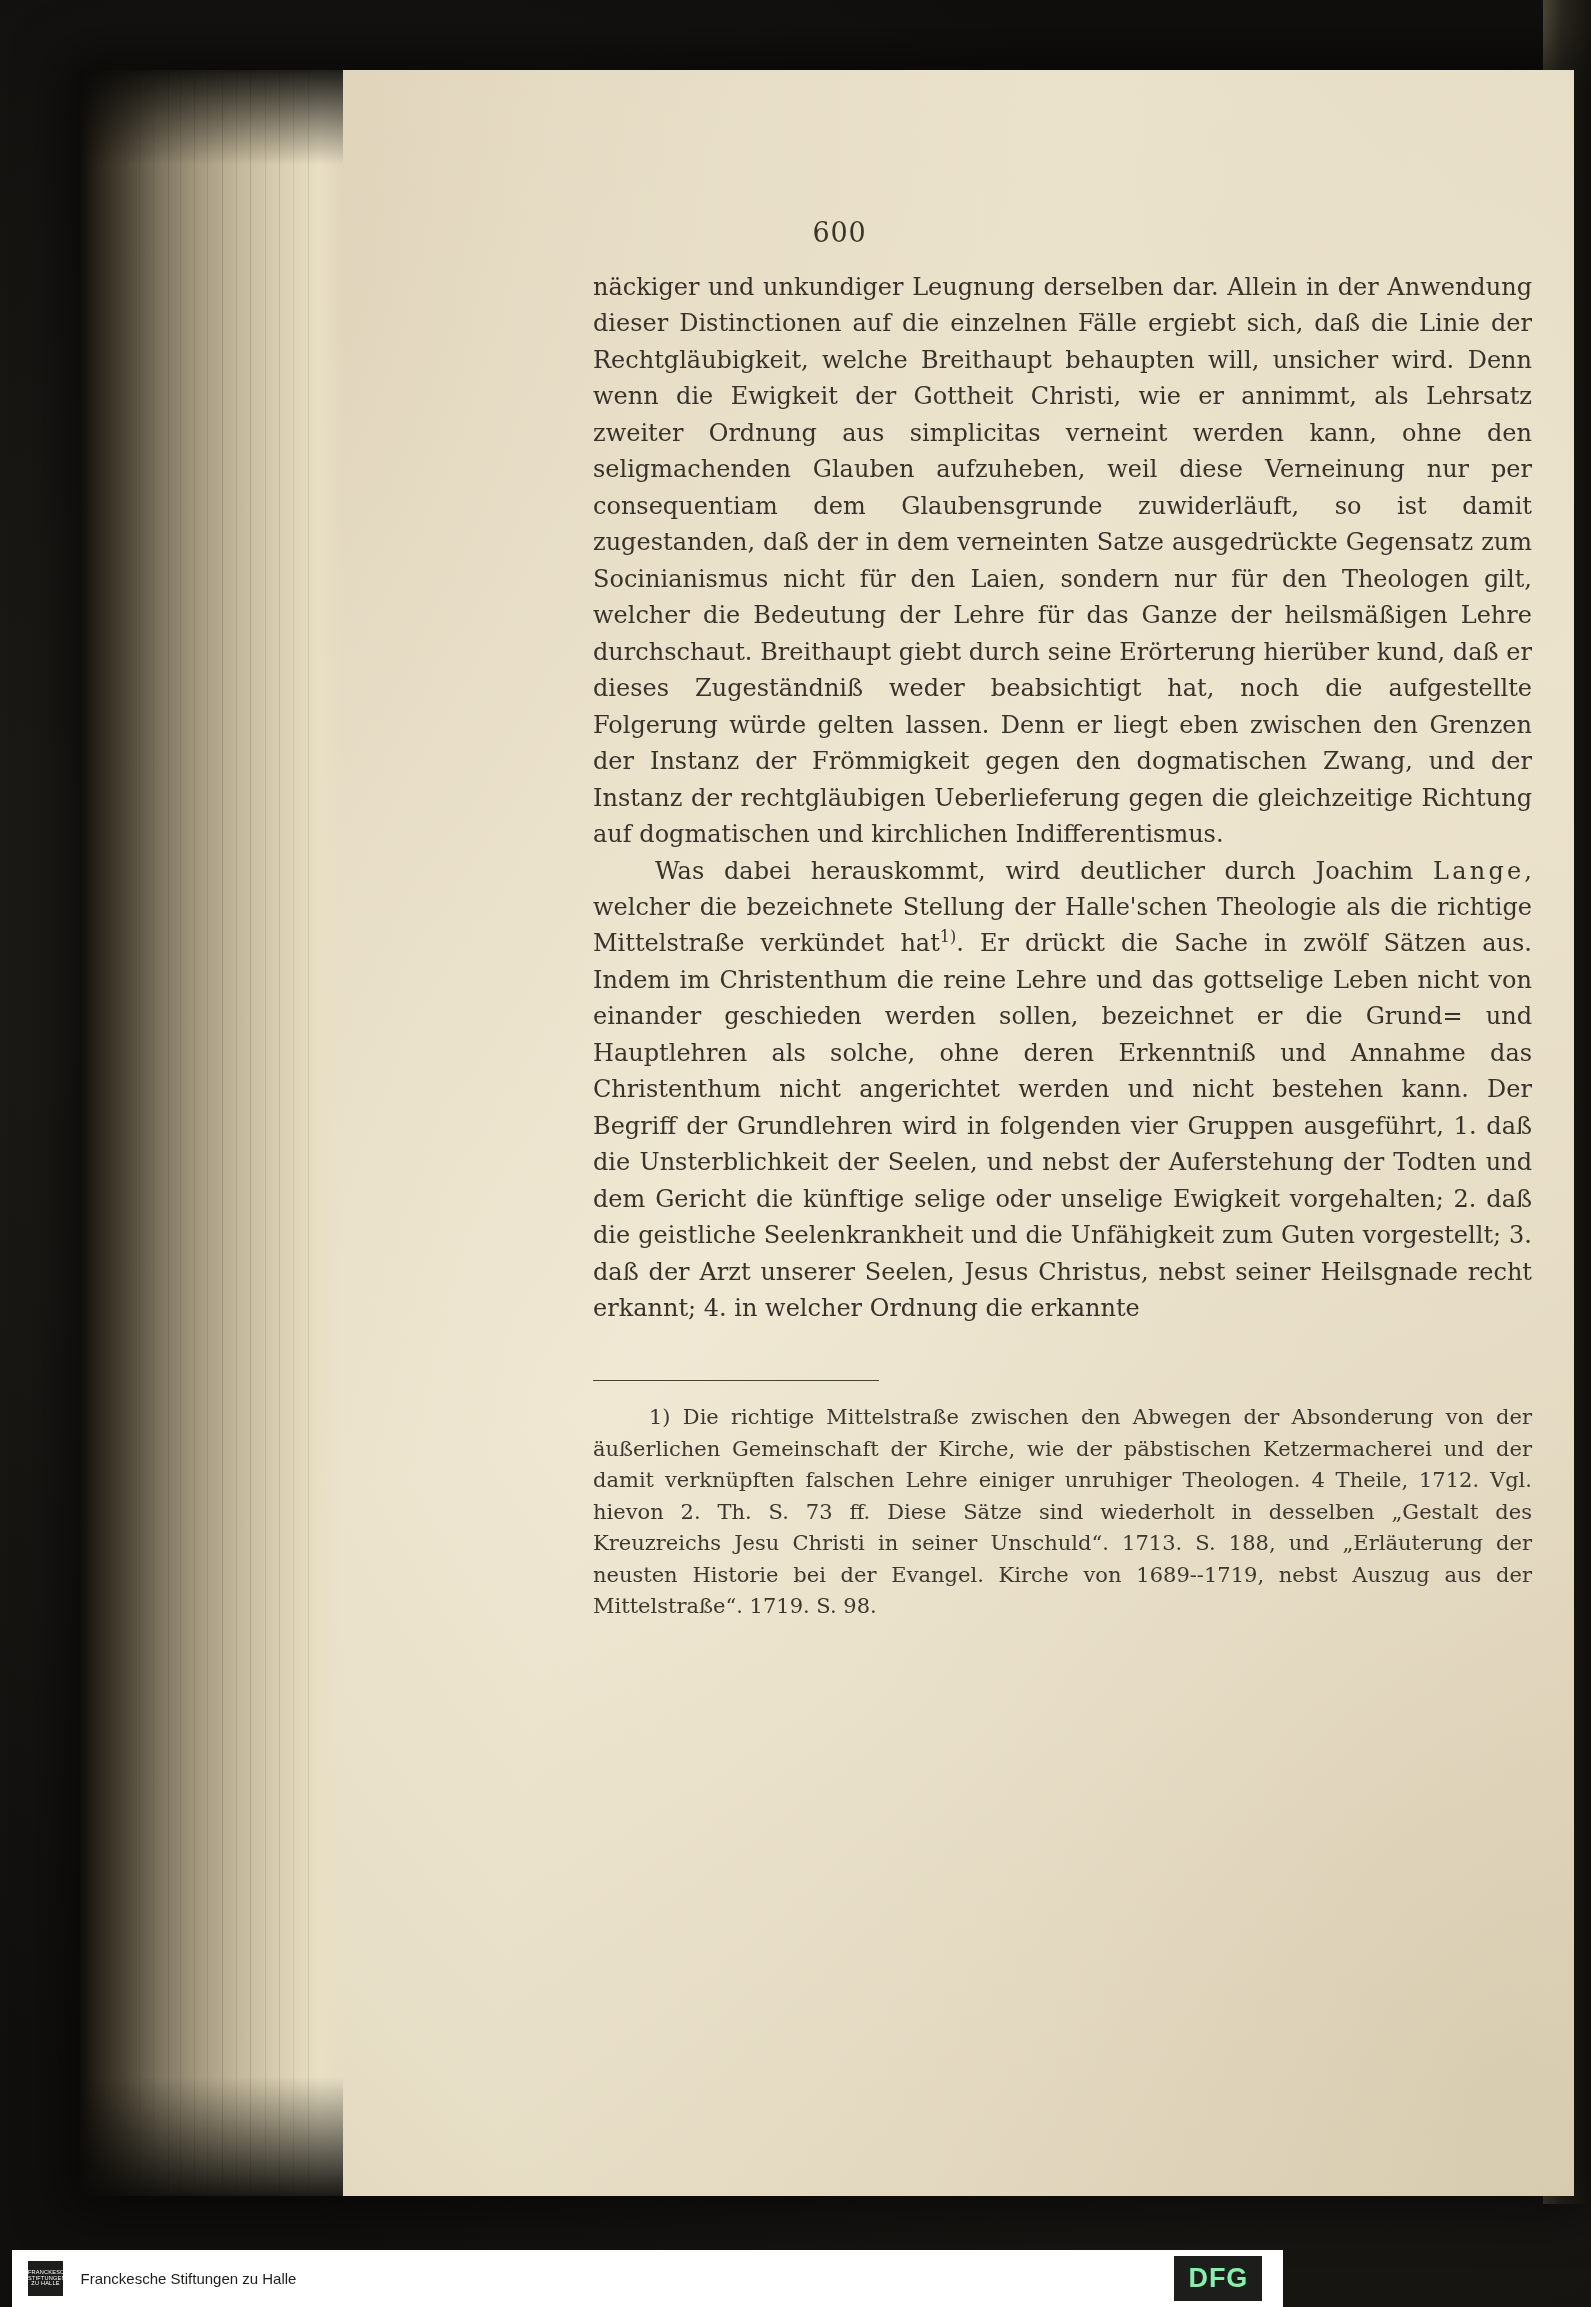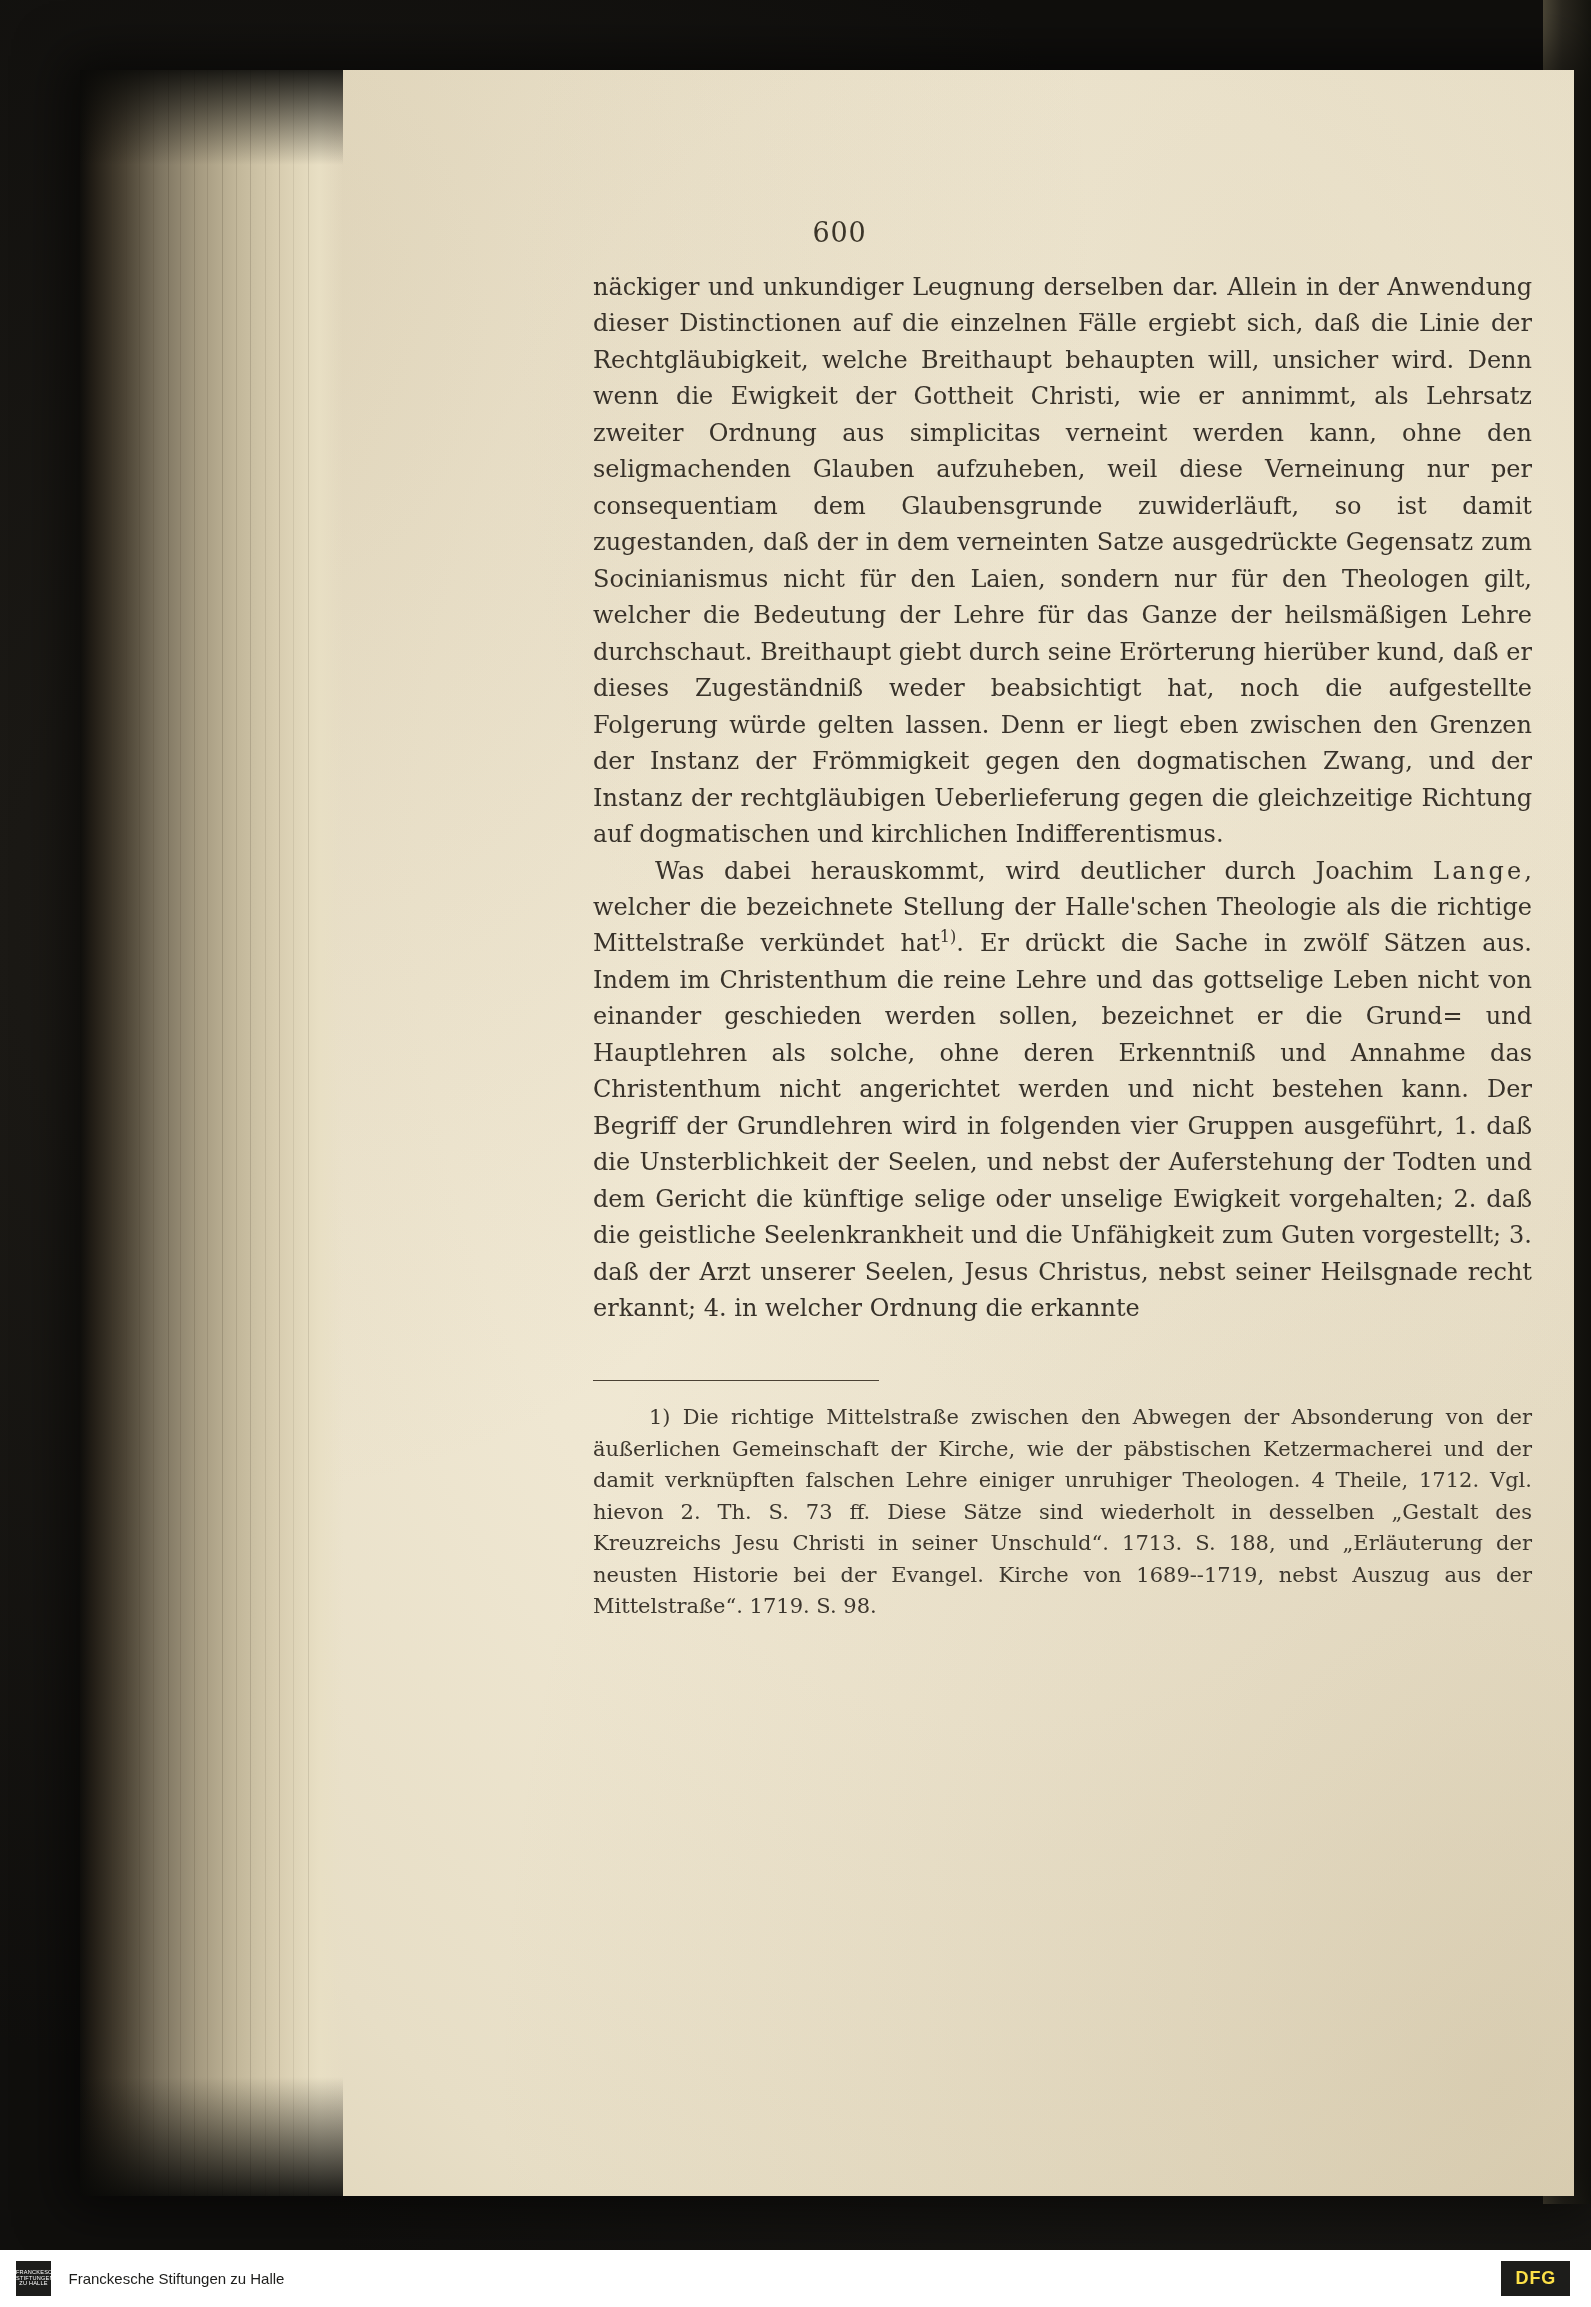--- a/index.html
+++ b/index.html
@@ -168,23 +168,23 @@
 
   
   .fraktur {
     font-family: "DejaVu Serif", serif;
     font-weight: 400;
   }
 
   
   .bottom-bar {
     position: absolute;
-    left: 0;
+    left: 12px;
     bottom: 0;
-    width: 1591px;
+    width: 1271px;
     height: 57px;
     background: #ffffff;
     display: flex;
     align-items: center;
   }
   .logo-left {
     width: 35px;
     height: 35px;
     margin-left: 16px;
     background: #1d1d1b;
@@ -201,24 +201,24 @@
   .bottom-label {
     margin-left: 17.5px;
     font-family: "Liberation Sans", sans-serif;
     font-size: 15px;
     color: #1d1d1b;
   }
   .dfg {
     margin-left: auto;
     margin-right: 20.7px;
     background: #1d1d1b;
-    color: #fde047;
+    color: #86efac;
     font-family: "Liberation Sans", sans-serif;
     font-weight: bold;
-    font-size: 18px;
+    font-size: 27px;
     letter-spacing: 0.8px;
     padding: 6.4px 14.3px 7.2px;
   }
 </style>
 </head>
 <body>
 
 <div class="scan-bg"></div>
 
 <div class="right-edge"></div>

